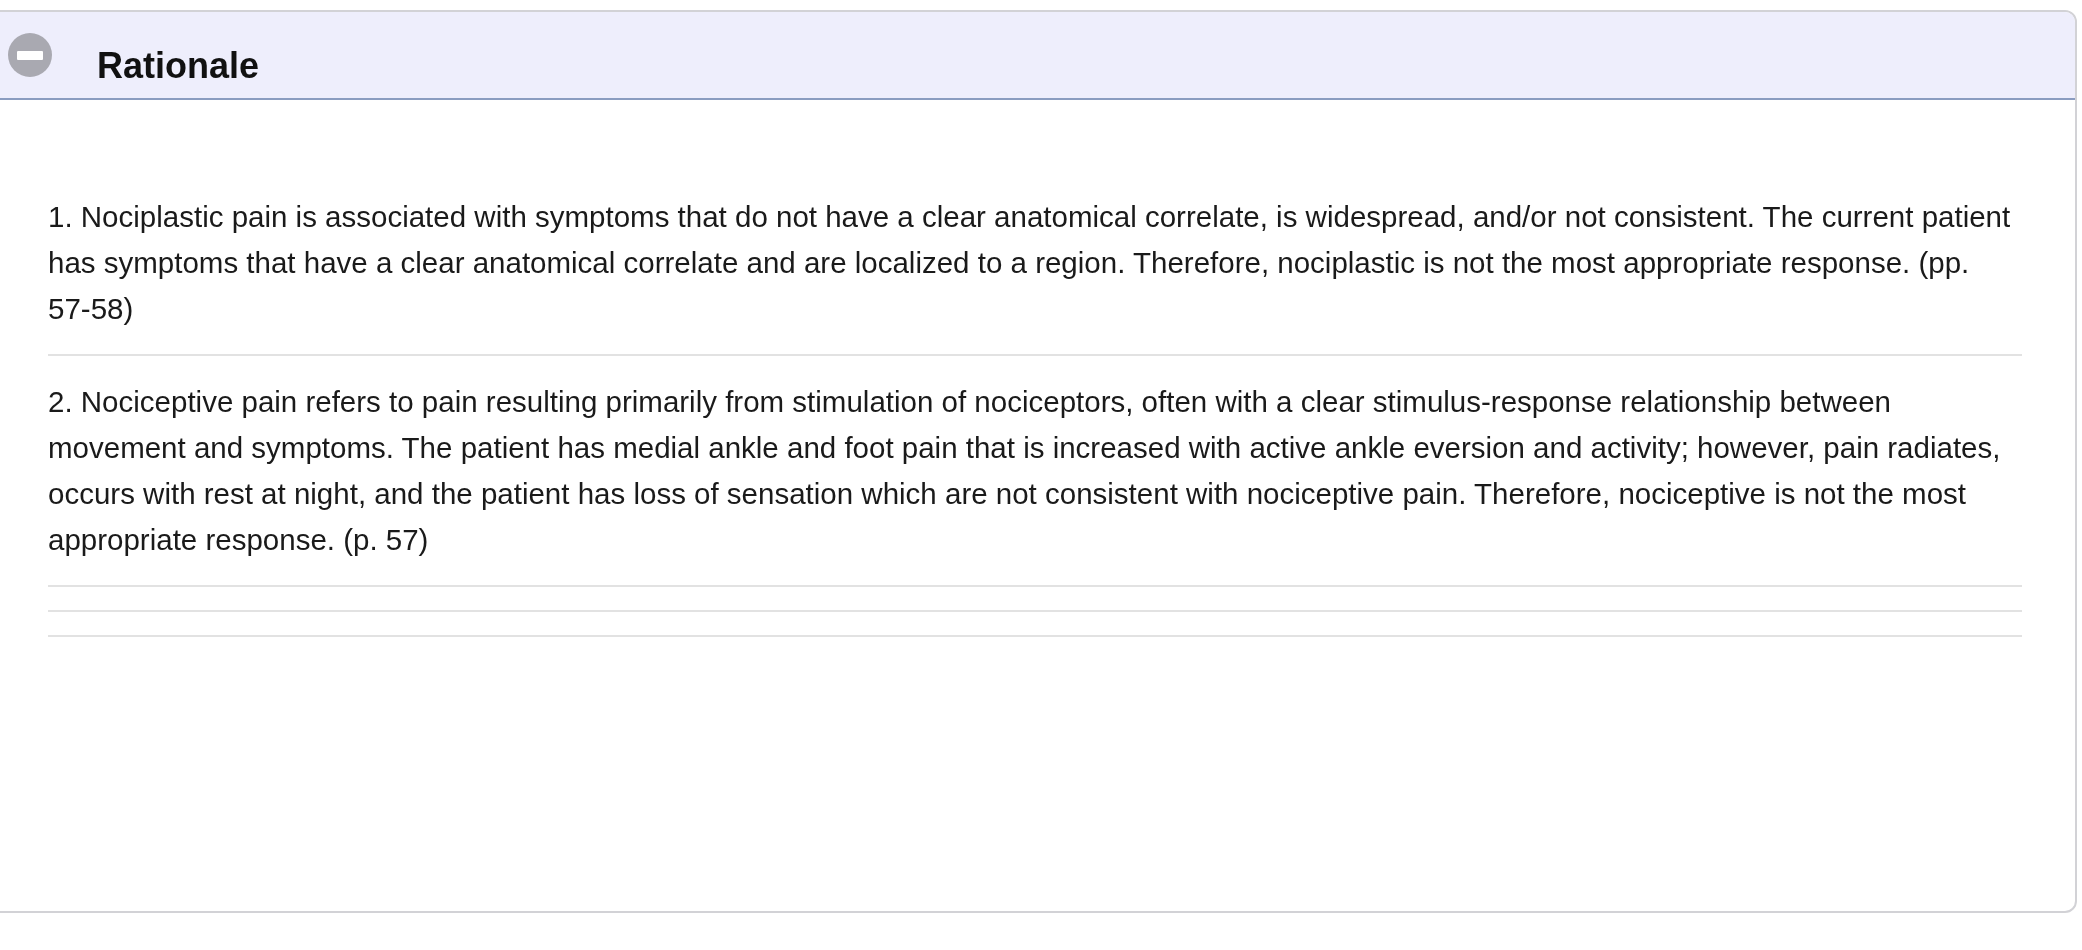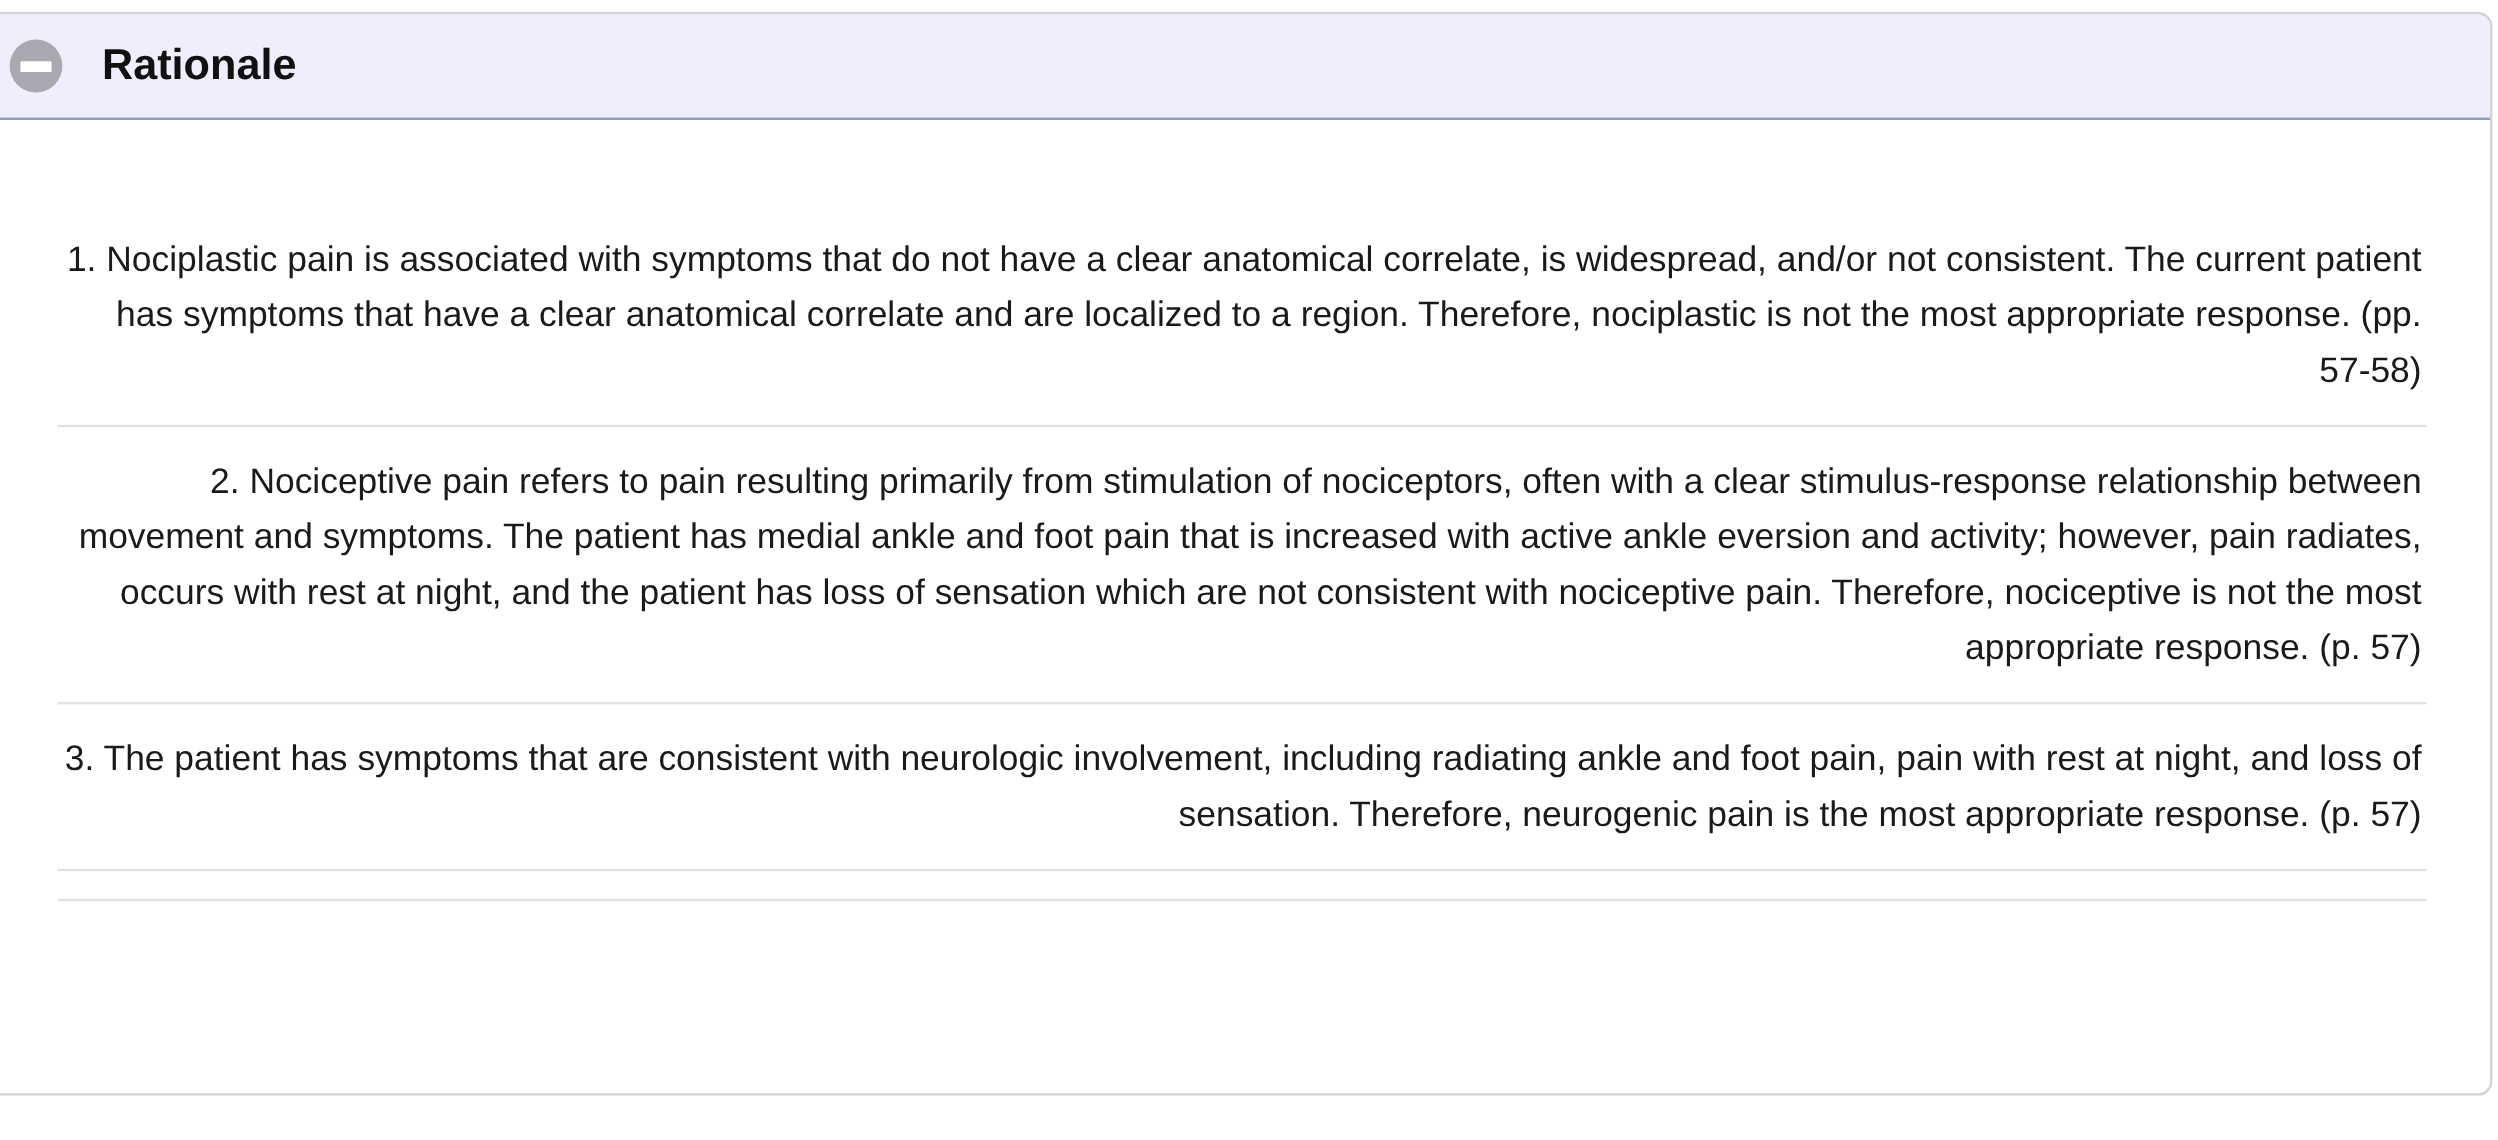--- a/index.html
+++ b/index.html
@@ -55,34 +55,33 @@
       border-radius: 1px;
     }
     .panel-title {
       position: absolute;
       left: 93px;
       top: 20px;
       font-size: 36px;
       font-weight: bold;
       line-height: 44px;
       color: #111111;
-      margin: 0;
+      margin: 12px;
     }
     .panel-body {
       position: absolute;
       left: 56px;
       top: 88px;
       width: 1974px;
     }
     .rationale-list {
       margin: 0;
       padding: 0;
       list-style: none;
       padding-top: 94px;
-      text-align: right;
     }
     .rationale-item {
       font-size: 29.5px;
       line-height: 46px;
       padding: 0 0 0 0;
       margin: 0;
       position: relative;
     }
     .rationale-item .text {
       display: block;
@@ -109,21 +108,20 @@
     <ul class="rationale-list">
       <li class="rationale-item">
         <span class="text">1. Nociplastic pain is associated with symptoms that do not have a clear anatomical correlate, is widespread, and/or not consistent. The current patient has symptoms that have a clear anatomical correlate and are localized to a region. Therefore, nociplastic is not the most appropriate response. (pp. 57-58)</span>
         <span class="divider"></span>
       </li>
       <li class="rationale-item">
         <span class="text">2. Nociceptive pain refers to pain resulting primarily from stimulation of nociceptors, often with a clear stimulus-response relationship between movement and symptoms. The patient has medial ankle and foot pain that is increased with active ankle eversion and activity; however, pain radiates, occurs with rest at night, and the patient has loss of sensation which are not consistent with nociceptive pain. Therefore, nociceptive is not the most appropriate response. (p. 57)</span>
         <span class="divider"></span>
       </li>
       <li class="rationale-item">
-        <span class="text">3. The patient has symptoms that are consistent with neurologic involvement, including radiating ankle and foot pain, pain with rest at night, and loss of sensation. Therefore, neurogenic pain is the most appropriate response. (p. 57)</span>
         <span class="divider"></span>
       </li>
       <li class="rationale-item">
         <span class="divider"></span>
       </li>
     </ul>
   </div>
 </div>
 
 </body></html>

